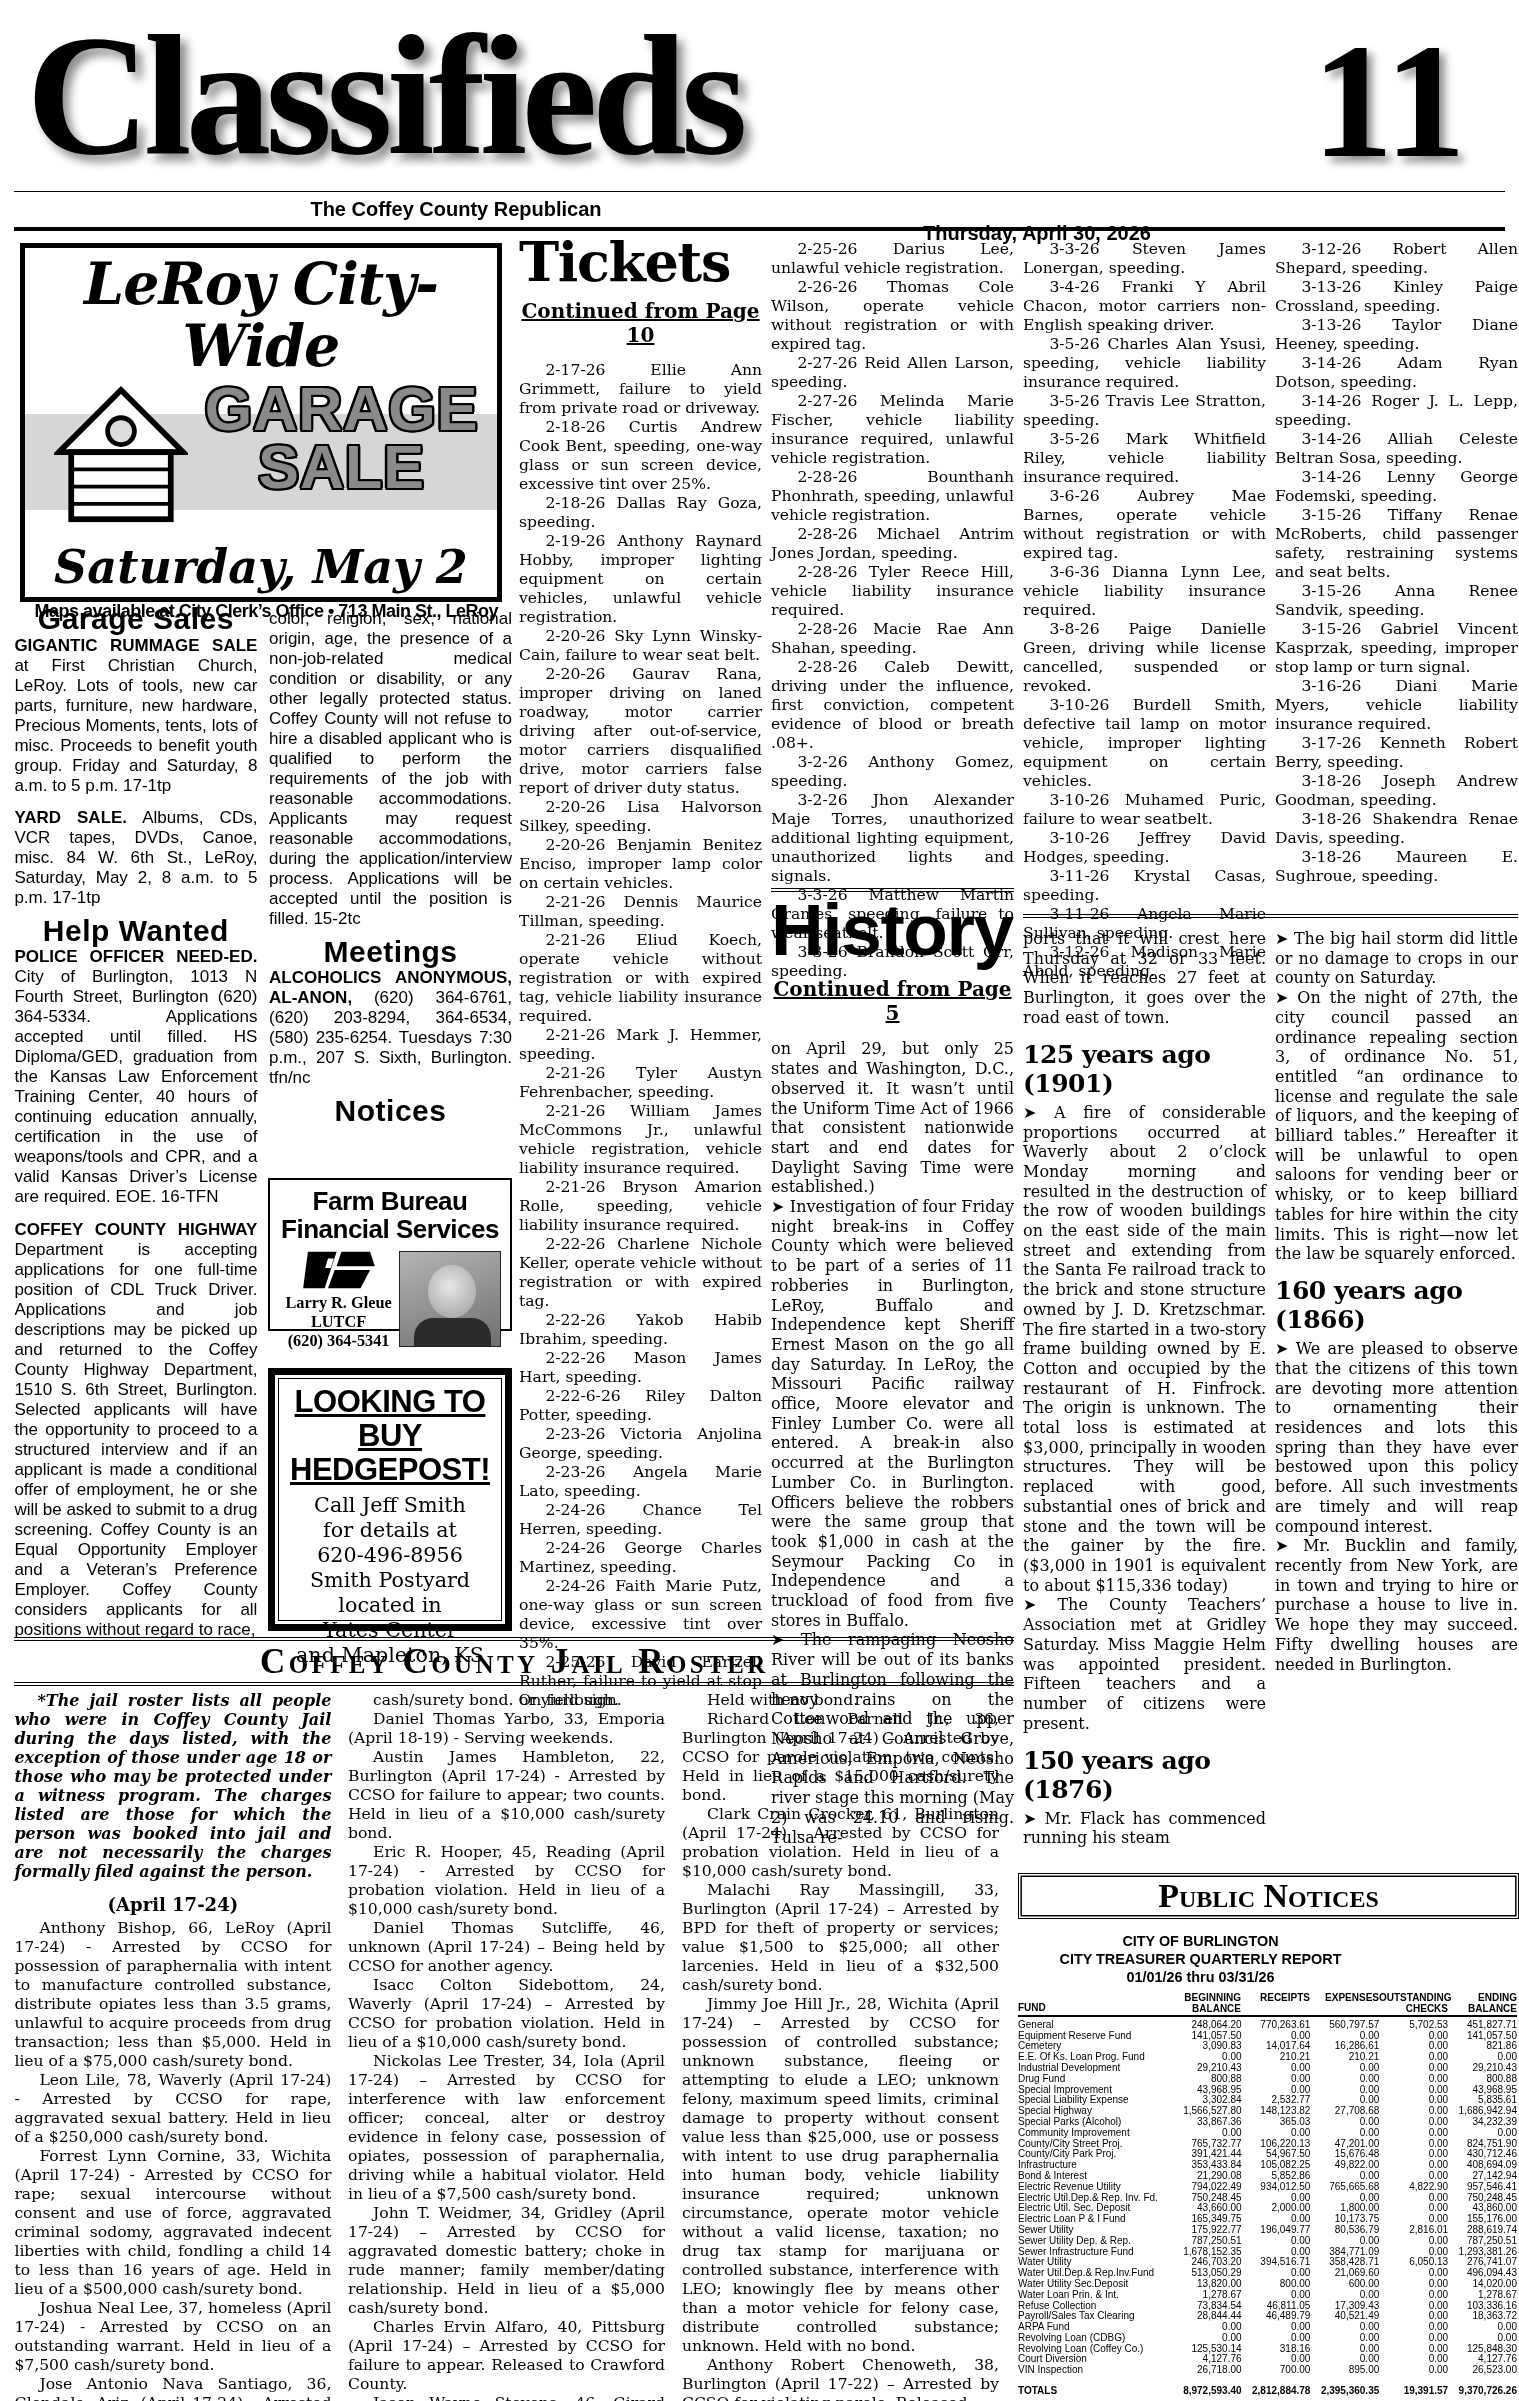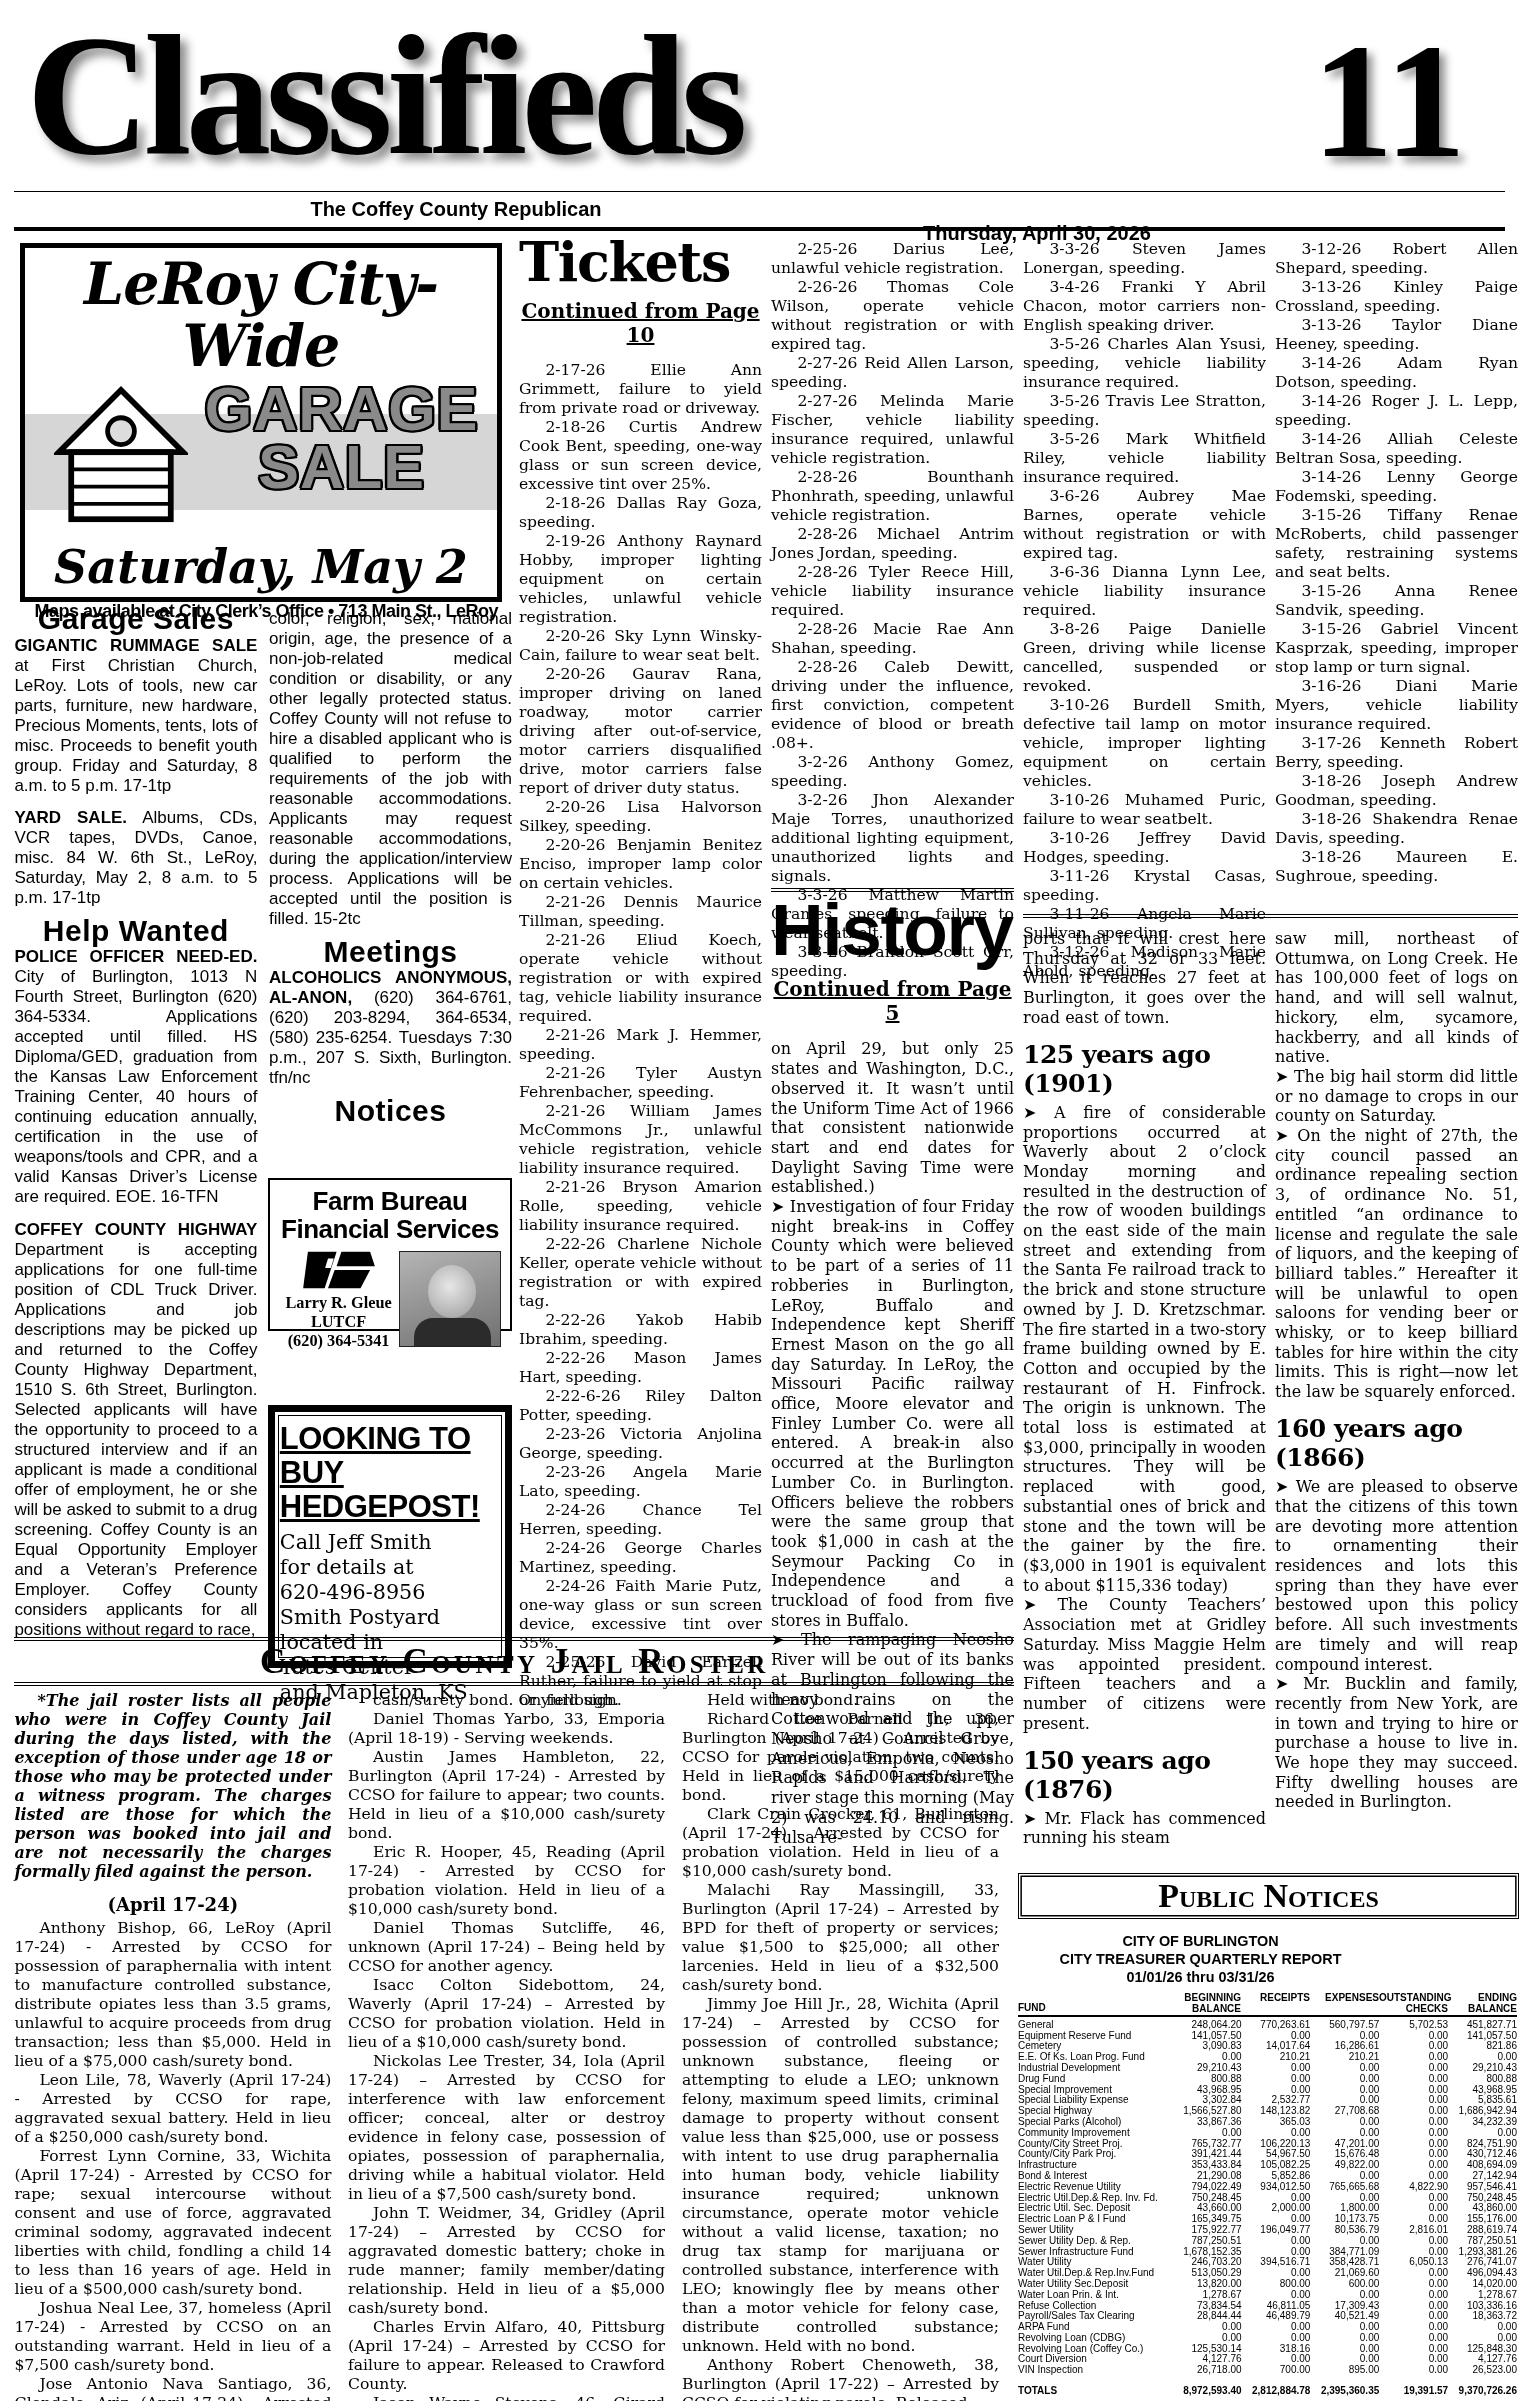--- a/index.html
+++ b/index.html
@@ -50,21 +50,21 @@
   .fb-title{font-weight:bold;font-size:26px;line-height:28px;letter-spacing:-0.5px;}
   .fb-row{display:flex;justify-content:space-between;align-items:center;margin-top:4.8px;}
   .fb-left{width:55%;text-align:center;}
   .fb-name{font-family:"Liberation Serif",serif;font-weight:bold;font-size:16.3px;line-height:19px;}
   .fb-photo{width:103px;height:94px;background:linear-gradient(160deg,#b5b5b5,#6f6f6f);border:1px solid #222;
             position:relative;overflow:hidden;}
   .fb-photo:before{content:"";position:absolute;left:28px;top:13.4px;width:48px;height:53px;border-radius:50%;
             background:radial-gradient(circle at 45% 40%,#e7e7e7,#9a9a9a);}
   .fb-photo:after{content:"";position:absolute;left:14.4px;bottom:-9.6px;width:77px;height:38px;border-radius:19px 19px 0 0;
             background:#2b2b2b;}
-  .hedge{border:7.7px solid #000;box-sizing:border-box;padding:9.6px 4.8px;position:relative;margin-top:37px;}
+  .hedge{border:7.7px solid #000;box-sizing:border-box;padding:9.6px 4.8px;text-align:center;position:relative;}
   .hedge-inner{border:1.4px solid #000;position:absolute;inset:2.9px;pointer-events:none;}
   .hedge-h{font-weight:bold;font-size:31px;line-height:34px;text-decoration:underline;letter-spacing:-0.5px;}
   .hedge-b{font-family:"DejaVu Serif",serif;font-size:20.7px;line-height:25px;}
   
   .pn-center{font-weight:bold;font-size:14.4px;line-height:18px;text-align:center;}
   .ftab{font-size:10px;line-height:10.8px;}
   .fr{display:flex;}
   .fn{width:155px;white-space:nowrap;overflow:hidden;}
   .fv{width:69px;text-align:right;white-space:nowrap;}
   .fh .fv,.fh .fn{font-weight:bold;}
@@ -275,21 +275,20 @@
         <p class="hist-p">➤ The County Teachers’ Association met at Gridley Saturday. Miss Maggie Helm was appointed president. Fifteen teachers and a number of citizens were present.</p>
       </div>
     <div class="hist-sub">150 years ago (1876)</div>
     <div>
         <p class="hist-p">➤ Mr. Flack has commenced running his steam</p>
       </div>
   </div>
 
   <div class="abs ser" style="left:1275px;top:929px;width:243px;height:941px;">
     <div>
-        <p class="hist-p">saw mill, northeast of Ottumwa, on Long Creek. He has 100,000 feet of logs on hand, and will sell walnut, hickory, elm, sycamore, hackberry, and all kinds of native.</p>
         <p class="hist-p">➤ The big hail storm did little or no damage to crops in our county on Saturday.</p>
         <p class="hist-p">➤ On the night of 27th, the city council passed an ordinance repealing section 3, of ordinance No. 51, entitled “an ordinance to license and regulate the sale of liquors, and the keeping of billiard tables.” Hereafter it will be unlawful to open saloons for vending beer or whisky, or to keep billiard tables for hire within the city limits. This is right—now let the law be squarely enforced.</p>
       </div>
     <div class="hist-sub">160 years ago (1866)</div>
     <div>
         <p class="hist-p">➤ We are pleased to observe that the citizens of this town are devoting more attention to ornamenting their residences and lots this spring than they have ever bestowed upon this policy before. All such investments are timely and will reap compound interest.</p>
         <p class="hist-p">➤ Mr. Bucklin and family, recently from New York, are in town and trying to hire or purchase a house to live in. We hope they may succeed. Fifty dwelling houses are needed in Burlington.</p>
       </div>
   </div>
 

